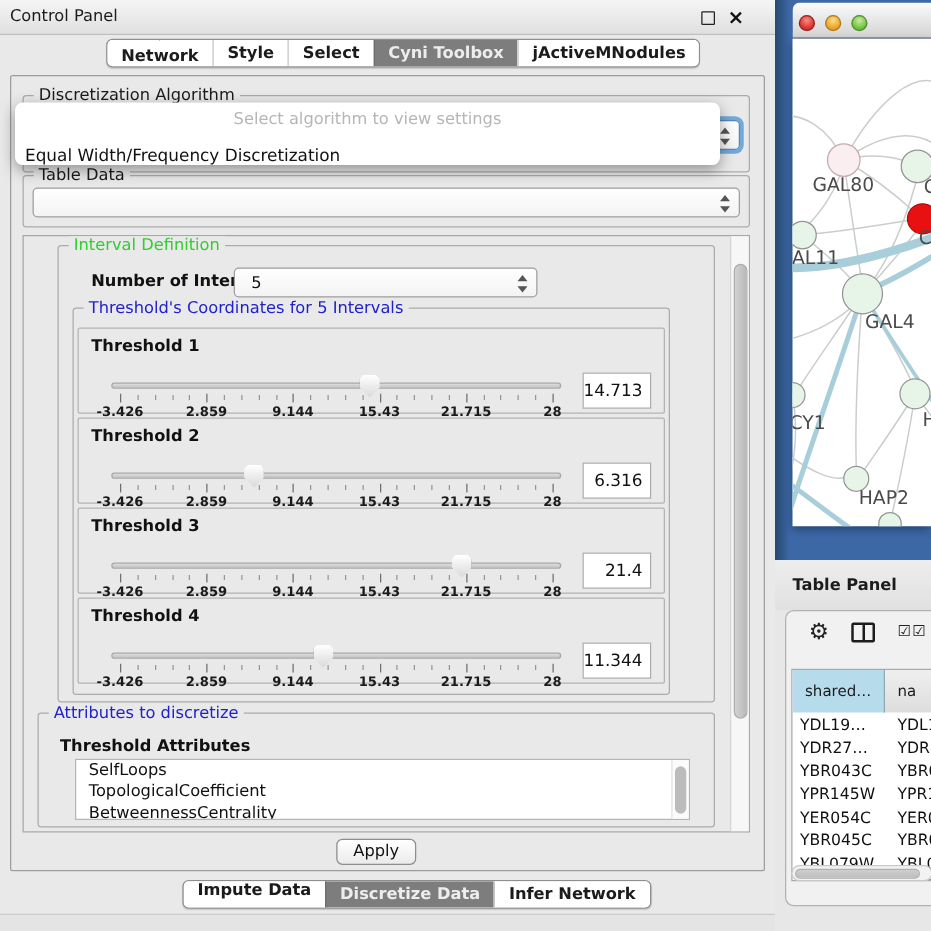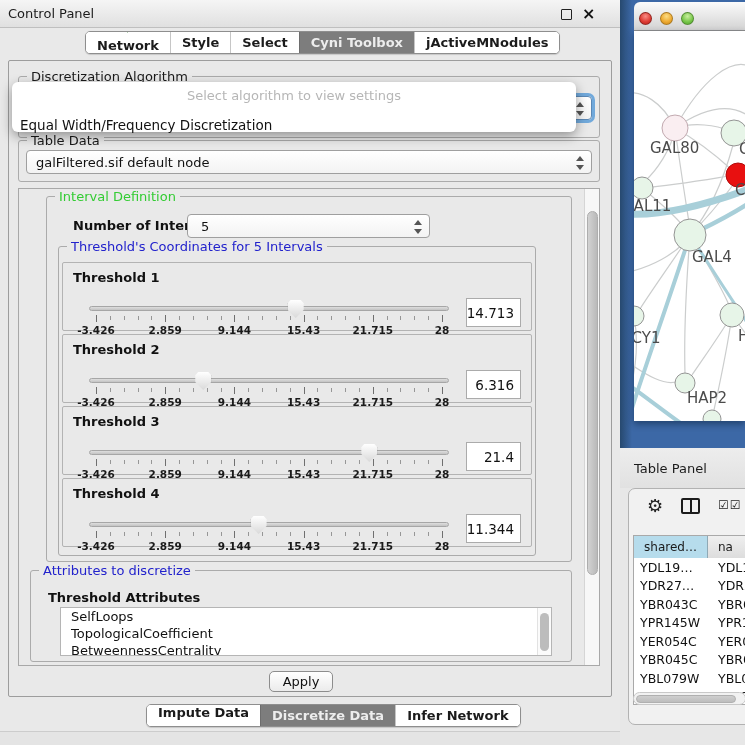--- a/index.html
+++ b/index.html
@@ -74,30 +74,30 @@
   .net-frame { position:absolute; left:0; top:0; width:133px; height:448px; background:linear-gradient(90deg,#27496f 0px,#3c68a6 12px,#3c68a6 100%); }
   .net-titlebar { position:absolute; left:14px; top:2px; width:119px; height:29px; background:linear-gradient(#fbfbfb,#d3d3d3); border-bottom:1px solid #8f8f8f; border-top-left-radius:6px; }
   .light { position:absolute; top:10px; width:13px; height:13px; border-radius:50%; }
   .light.red    { left:5px;  background:radial-gradient(circle at 50% 30%, #f98c85, #dd3a32 60%, #b3241e); border:1px solid rgba(120,30,25,.75); }
   .light.yellow { left:26px; background:radial-gradient(circle at 50% 30%, #fcdd84, #eda92f 60%, #c5821a); border:1px solid rgba(150,105,25,.75); }
   .light.green  { left:47px; background:radial-gradient(circle at 50% 30%, #c9ee9e, #76c648 60%, #4f9e2f); border:1px solid rgba(70,120,40,.75); }
   .net-canvas { position:absolute; left:14px; top:31px; width:111px; height:390px; background:#fff; box-shadow:0 3px 7px rgba(0,20,40,.45); }
   .net-canvas svg { display:block; }
 
   .tp-header { position:absolute; left:0; top:448px; width:125px; height:40px; background:linear-gradient(#ededed,#e1e1e1); }
-  .tp-title { position:absolute; left:14px; top:13px; font-size:13px; color:#1c1c1c; }
+  .tp-title { position:absolute; left:14px; top:13px; font-size:13px; color:#1c1c1c;font-weight:bold; }
 
   .tp-panel { position:absolute; left:8px; top:488px; width:130px; height:237px; background:#f1f1f1; border:1px solid #b2b2b2; border-radius:7px; }
   .gear-icon { position:absolute; left:18px; top:6px; font-size:18px; color:#222; }
   .split-icon { position:absolute; left:52px; top:9px; width:19px; height:16px; border:2px solid #1c1c1c; border-radius:2px; }
   .split-icon div { position:absolute; left:50%; top:0; width:2px; height:100%; background:#1c1c1c; transform:translateX(-50%); }
   .check-icons { position:absolute; left:89px; top:9px; font-size:12px; color:#222; letter-spacing:1px; white-space:nowrap; }
 
   .tp-table { position:absolute; left:4px; top:46px; width:113px; height:170px; background:#fff; border:1px solid #a9a9a9; overflow:hidden; }
-  .tp-hrow { display:flex; height:22px; }
+  .tp-hrow { display:flex; height:34px; }
   .tp-hcell { font-size:12px; display:flex; align-items:center; overflow:hidden; white-space:nowrap; }
   .tp-hcell.c1 { width:74px; background:#b6dcec; border-right:1px solid #8fa9b5; justify-content:center; }
   .tp-hcell.c2 { flex:1; background:linear-gradient(#efefef,#dddddd); padding-left:10px; }
   .tp-row { display:flex; height:18.5px; font-size:12.5px; color:#111; }
   .tp-cell { overflow:hidden; white-space:nowrap; display:flex; align-items:center; }
   .tp-cell.c1 { width:74px; padding-left:6px; }
   .tp-cell.c2 { flex:1; padding-left:10px; }
   .hscroll { position:absolute; left:4px; top:203px; width:113px; height:13px; background:#f2f2f2; border:1px solid #c9c9c9; border-radius:7px; }
   .hthumb { position:absolute; left:2px; top:1.5px; width:100px; height:8px; border-radius:5px; background:linear-gradient(#cfcfcf,#bdbdbd); border:1px solid #b0b0b0; }
 
@@ -150,21 +150,20 @@
       <div class="spin">
           <div class="up"></div>
           <div class="down"></div>
         </div>
     </div>
 
     <div class="group" style="left:18px;top:140px;width:582px;height:42px;">
       <div class="legend">Table Data</div>
     </div>
     <div class="combo" style="left:26px;top:150px;width:566px;">
-      <span>galFiltered.sif default node</span>
       <div class="spin">
           <div class="up"></div>
           <div class="down"></div>
         </div>
     </div>
 
     <div class="scrollregion"></div>
     <div class="vtrack">
         <div class="vthumb"></div>
       </div>

